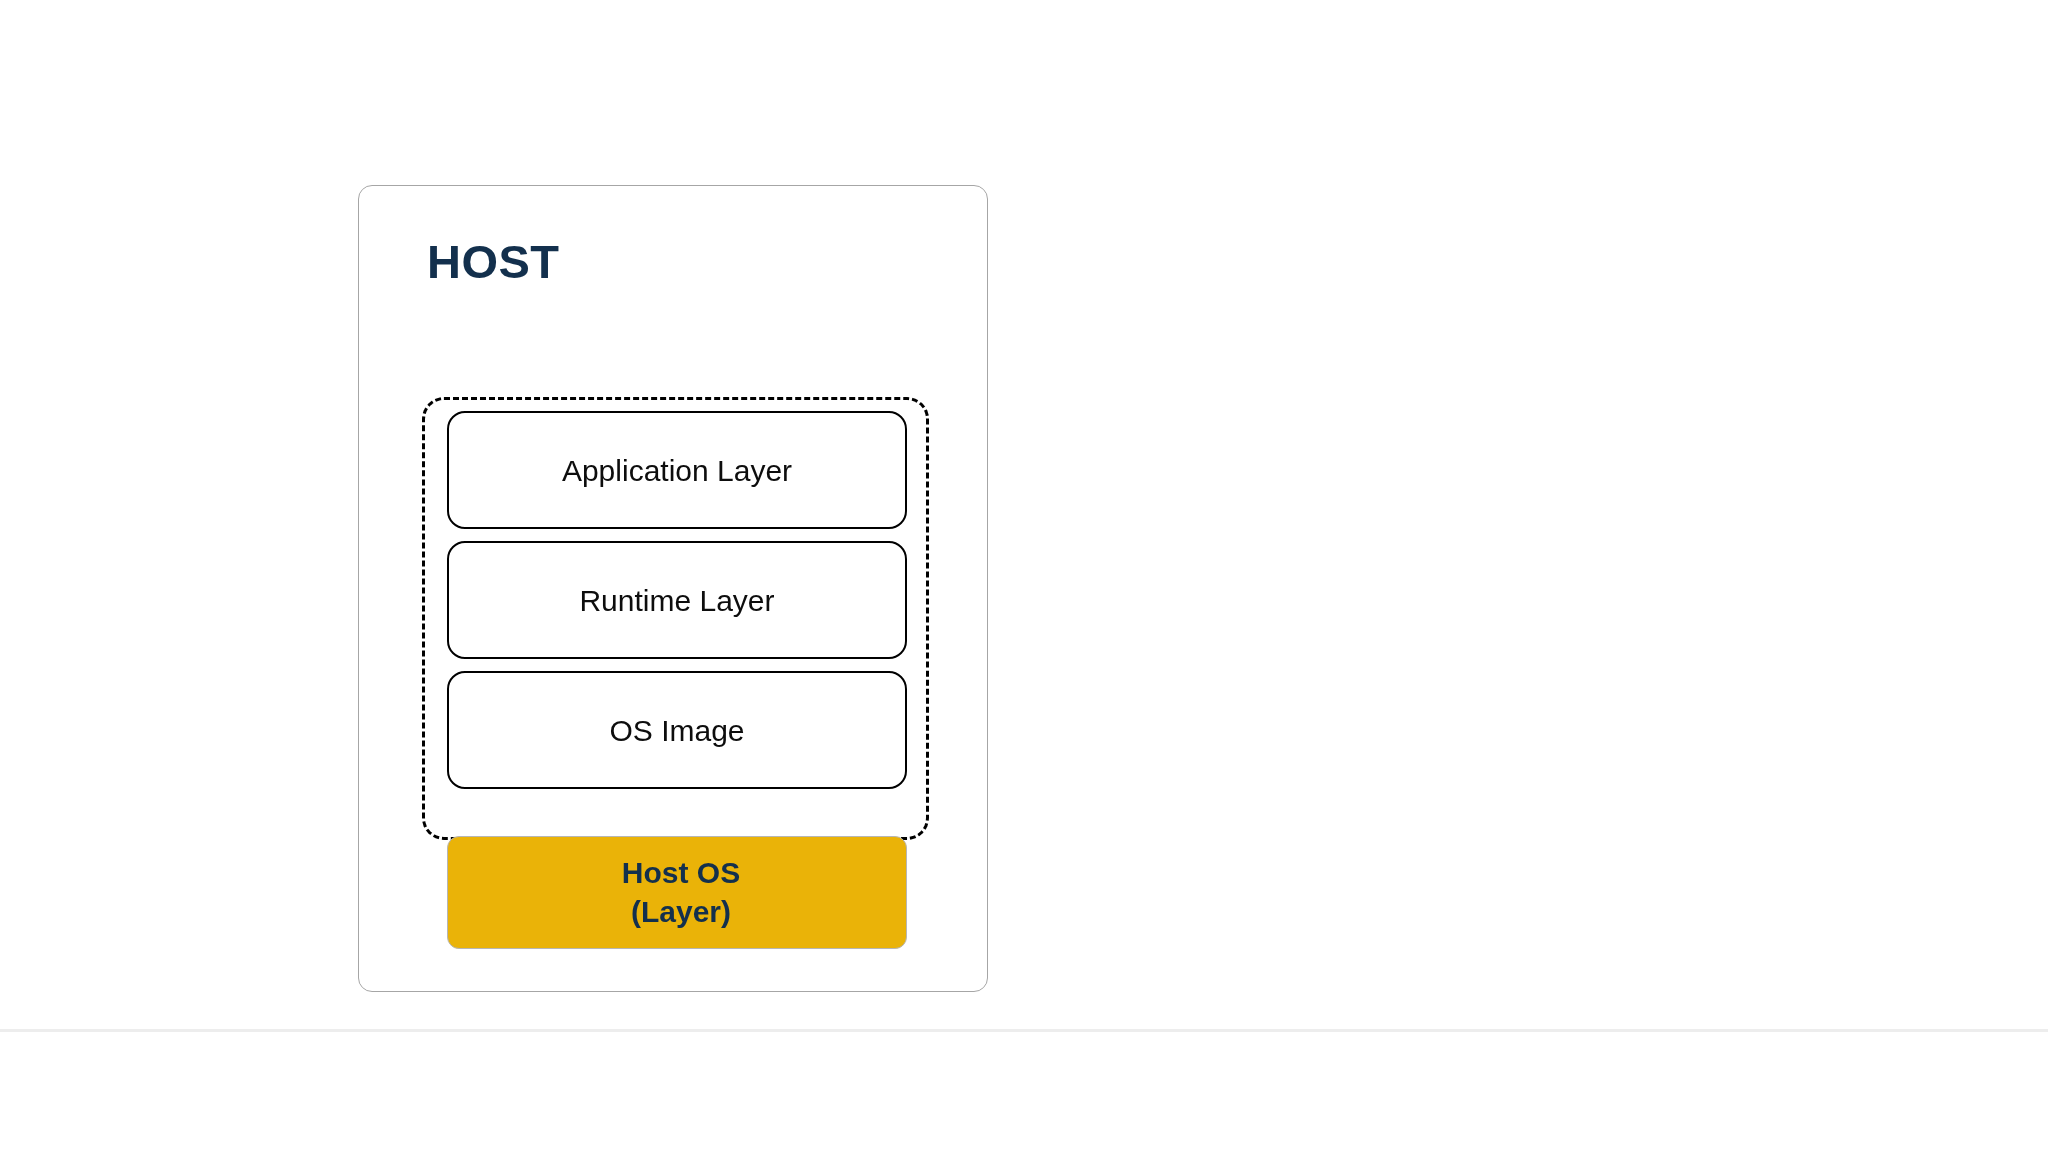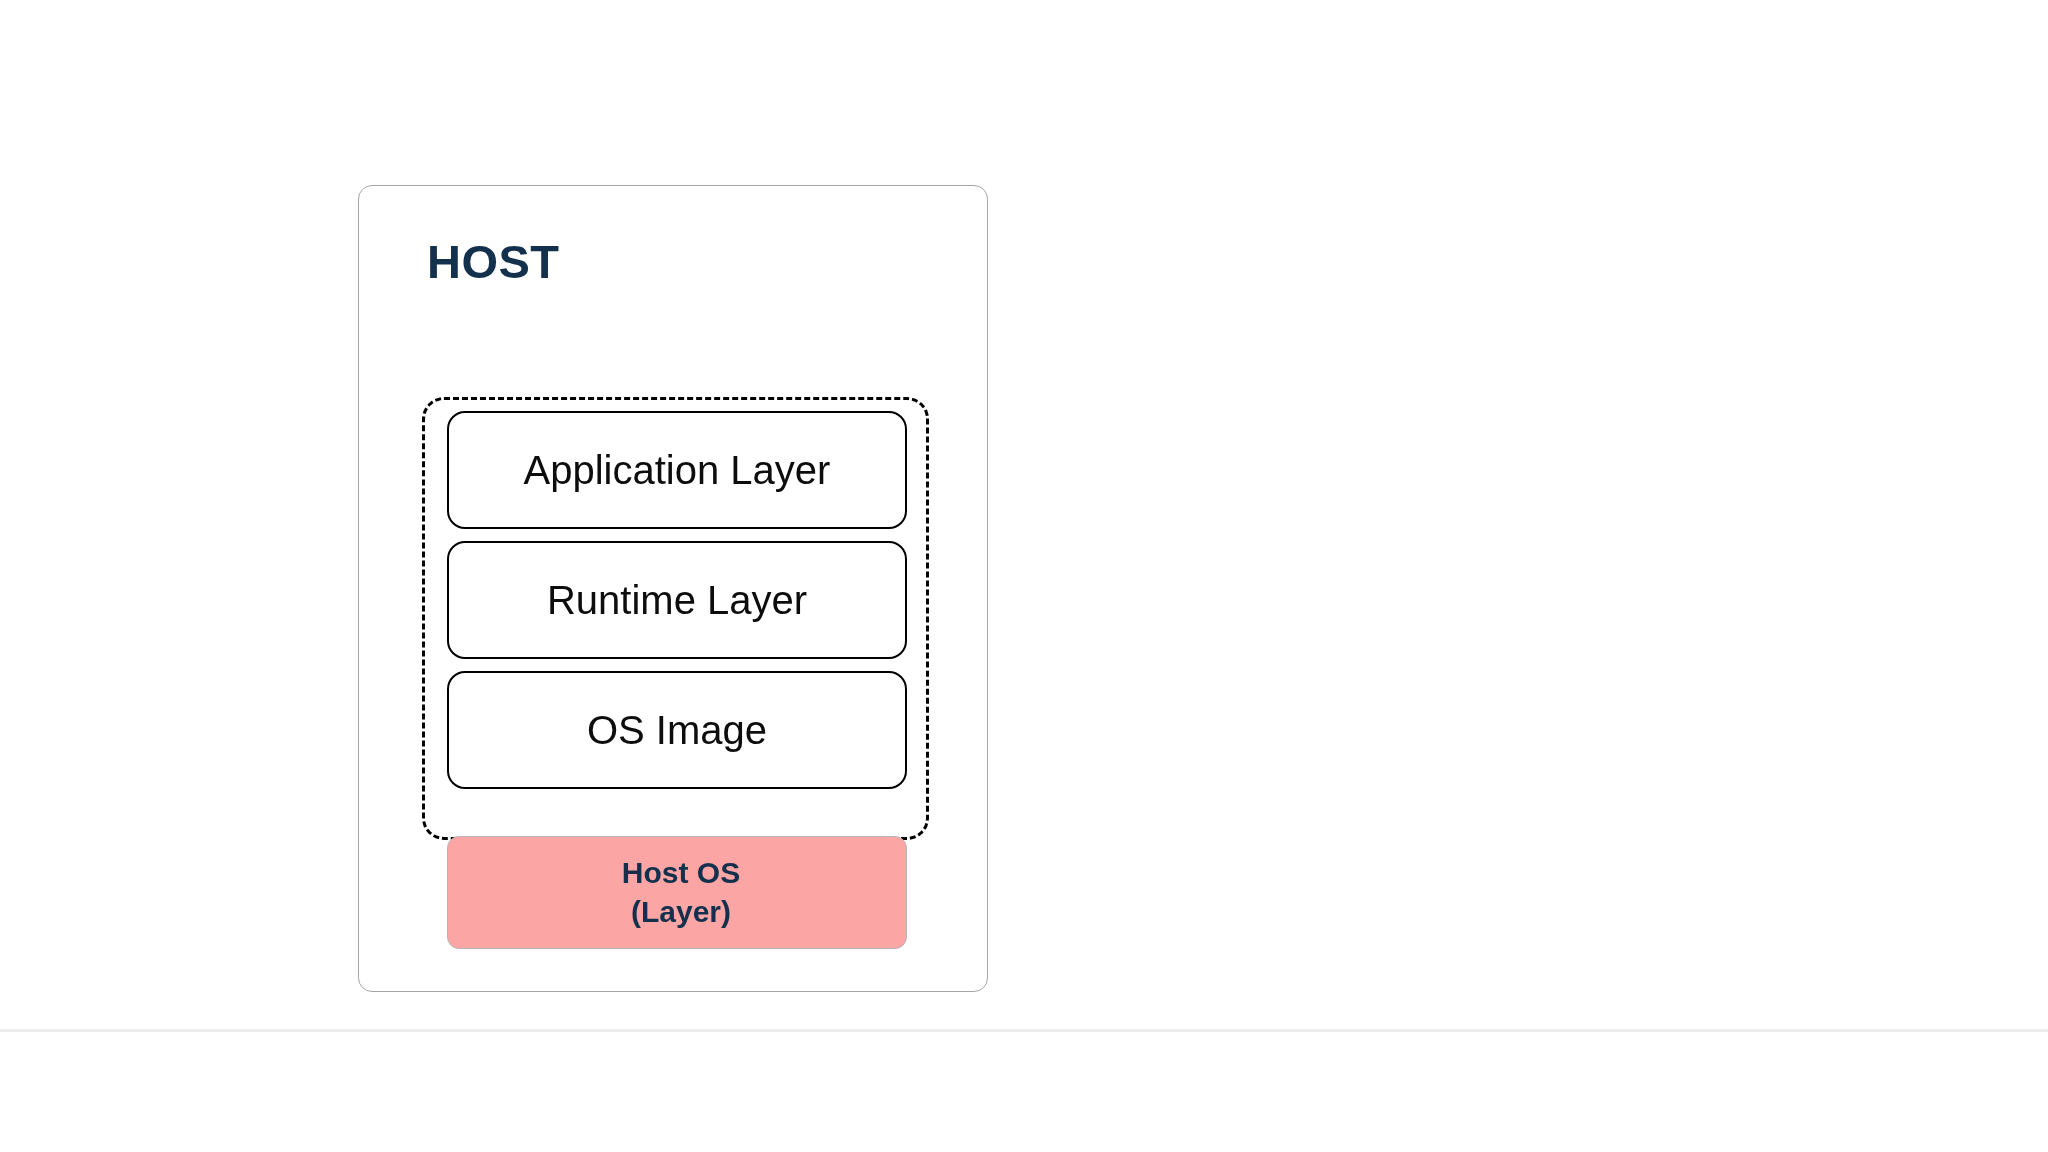--- a/index.html
+++ b/index.html
@@ -70,42 +70,42 @@
     width: 460px;
     box-sizing: border-box;
     border: 2.6px solid #000000;
     border-radius: 18px;
     background: #ffffff;
     display: flex;
     align-items: center;
     justify-content: center;
   }
   .layer-label {
-    font-size: 40px;
+    font-size: 30px;
     font-weight: normal;
     color: #0d0d0d;
     line-height: 1.1;
     white-space: nowrap;
   }
 
   #layer-application { top: 225px; height: 118px; }
   #layer-runtime     { top: 355px; height: 118px; }
   #layer-osimage     { top: 485px; height: 118px; }
 
   
   #host-os-box {
     position: absolute;
     left: 88px;
     top: 650px;
     width: 460px;
     height: 113px;
     box-sizing: border-box;
     border: 1.6px solid #b6b6b6;
     border-radius: 12px;
-    background: #fca5a5;
+    background: #eab308;
     display: flex;
     flex-direction: column;
     align-items: center;
     justify-content: center;
     padding-left: 8px;
   }
   .host-os-line {
     font-size: 30px;
     font-weight: bold;
     color: #13304d;

